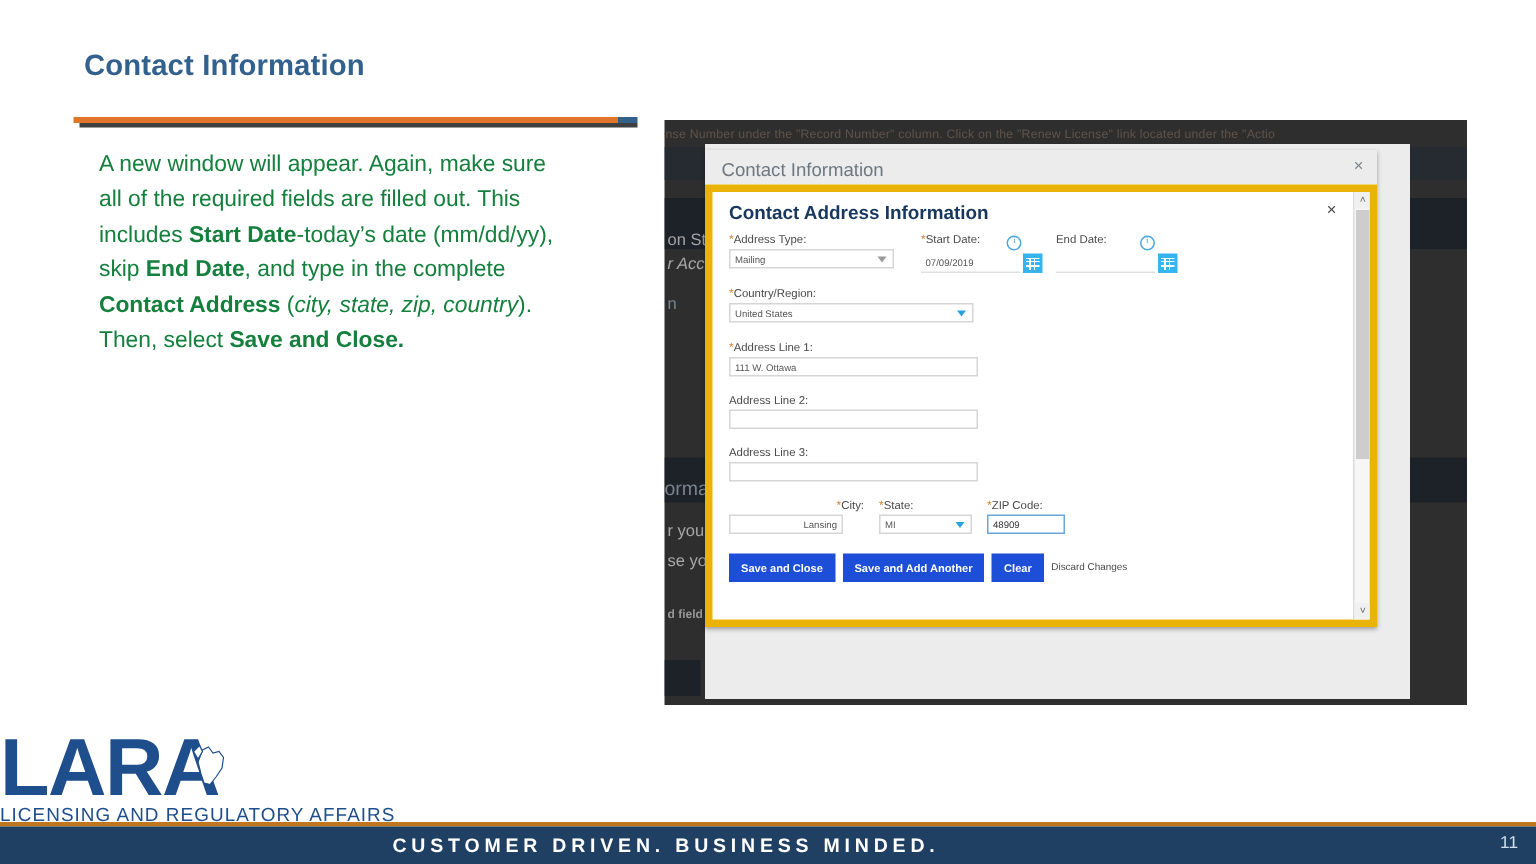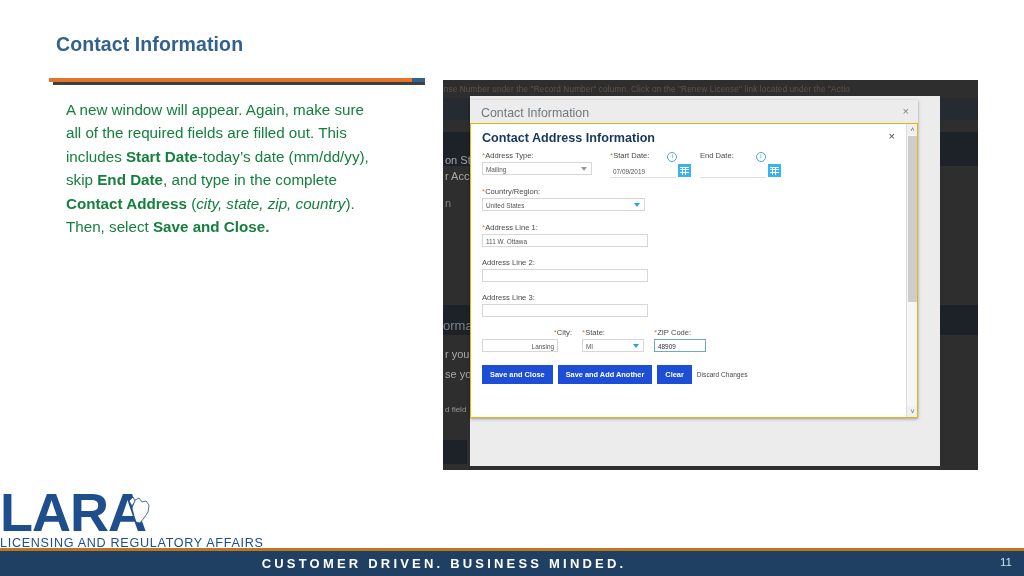--- a/index.html
+++ b/index.html
@@ -117,21 +117,21 @@
     cursor: pointer;
     line-height: 12px;
   }
 
   
   #modal-inner {
     position: absolute;
     left: 27px; top: 43px;
     width: 448px; height: 295px;
     background: #ffffff;
-    border: 1px solid #eab308;
+    border: 5px solid #eab308;
     box-sizing: border-box;
     overflow: hidden;
     padding-left: 24px;
   }
   #modal-inner-title {
     position: absolute;
     left: 11px; top: 7px;
     font-size: 12.6px;
     font-weight: bold;
     color: #17375e;
@@ -356,26 +356,26 @@
 
   <div id="shot">
 
     <div class="bg-text" id="bg-top">ense Number under the "Record Number" column.  Click on the "Renew License" link located under the "Actio</div>
     <div class="bg-band" style="left:0;top:18px;width:535px;height:22px;"></div>
     <div class="bg-dark-strip" style="left:0;top:52px;width:535px;height:34px;"></div>
     <div class="bg-dark-strip" style="left:0;top:225px;width:535px;height:30px;"></div>
     <div class="bg-dark-strip" style="left:0;top:360px;width:24px;height:24px;"></div>
 
     <div class="bg-left-text" style="left:2px;top:74px;">on St</div>
-    <div class="bg-left-text" style="left:2px;top:90px;">r Acc</div>
+    <div class="bg-left-text" style="left:2px;top:90px;font-style:italic;">r Acc</div>
     <div class="bg-left-text" style="left:2px;top:117px;color:#8fa0b4;">n</div>
     <div class="bg-left-text big" style="left:0px;top:238px;">orma</div>
     <div class="bg-left-text" style="left:2px;top:268px;">r you</div>
     <div class="bg-left-text" style="left:2px;top:288px;">se yo</div>
-    <div class="bg-left-text small" style="left:2px;top:325px;">d field</div>
+    <div class="bg-left-text small" style="left:2px;top:325px;font-weight:bold;">d field</div>
 
     <div id="bg-white"></div>
 
     <div id="modal-outer">
       <div id="modal-outer-title">Contact Information</div>
       <div id="modal-outer-close">×</div>
     </div>
 
     <div id="modal-inner">
       <div id="modal-inner-title">Contact Address Information</div>

